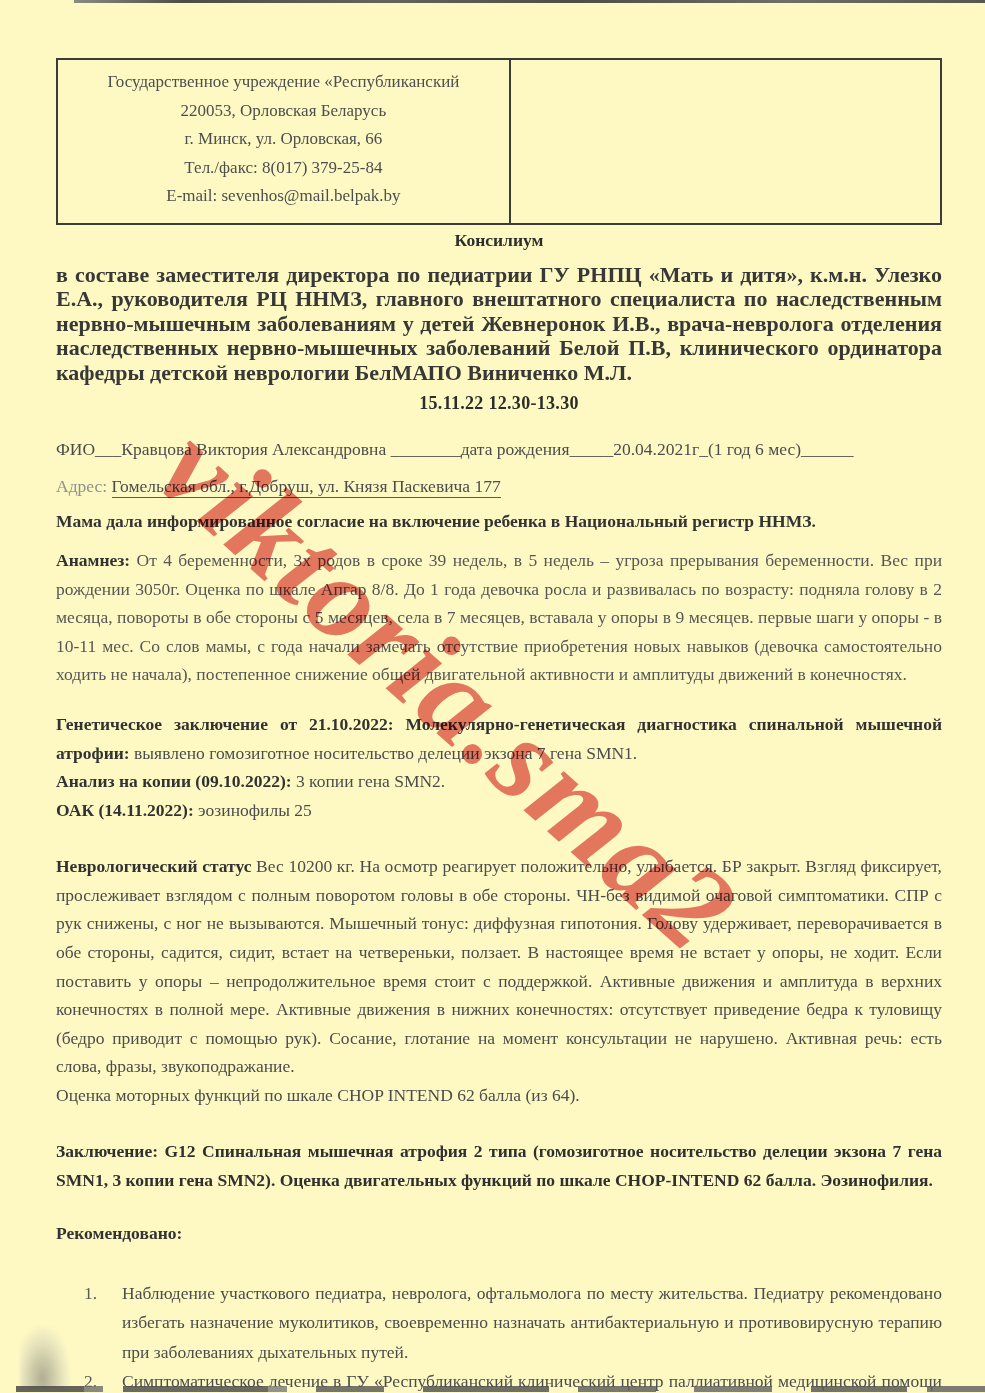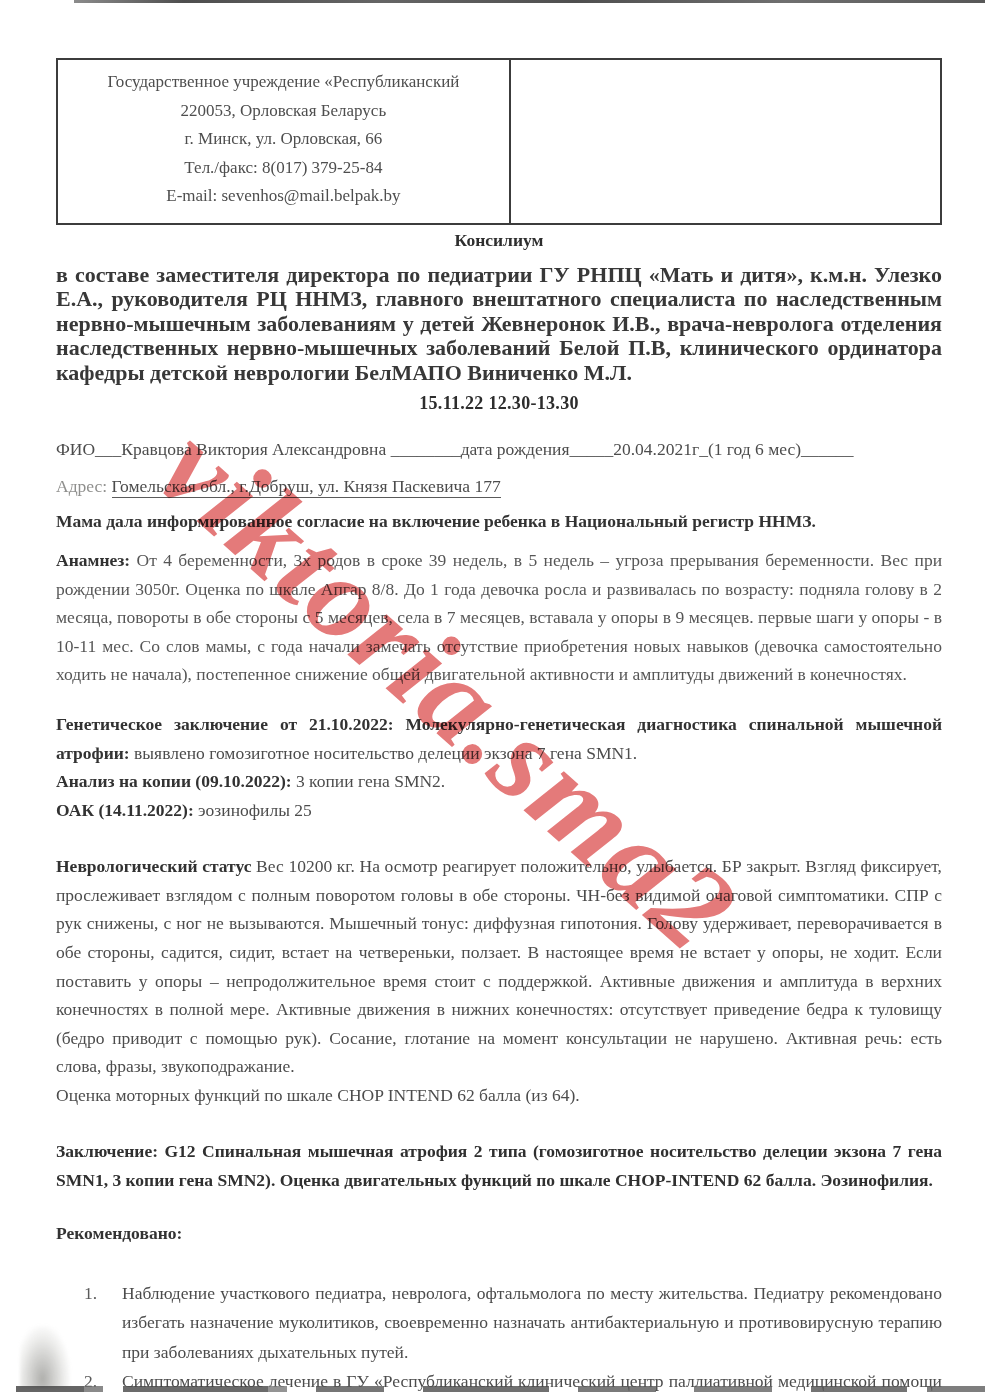--- a/index.html
+++ b/index.html
@@ -1,18 +1,18 @@
 <!DOCTYPE html>
 <html><head>
 <meta charset="utf-8">
 <style>
   html,body{margin:0;padding:0;background:#e8e8e6;}
   .page{
     position:relative;width:985px;height:1393px;margin:0 auto;
-    background:#ffffff;overflow:hidden;
+    background:#fef9c3;overflow:hidden;
     font-family:"Liberation Serif","DejaVu Serif",serif;
     color:#424242;
   }
   .scan-topline{position:absolute;top:0;left:74px;right:0;height:3px;
     background:linear-gradient(90deg,#777 0%,#2f2f2f 12%,#4a4a4a 34%,#303030 55%,#565656 78%,#3a3a3a 100%);
     opacity:.85;}
   .content{position:absolute;left:56px;top:58px;width:886px;}
 
   
   .hdr{display:flex;border:2.5px solid #3c3c3c;}

